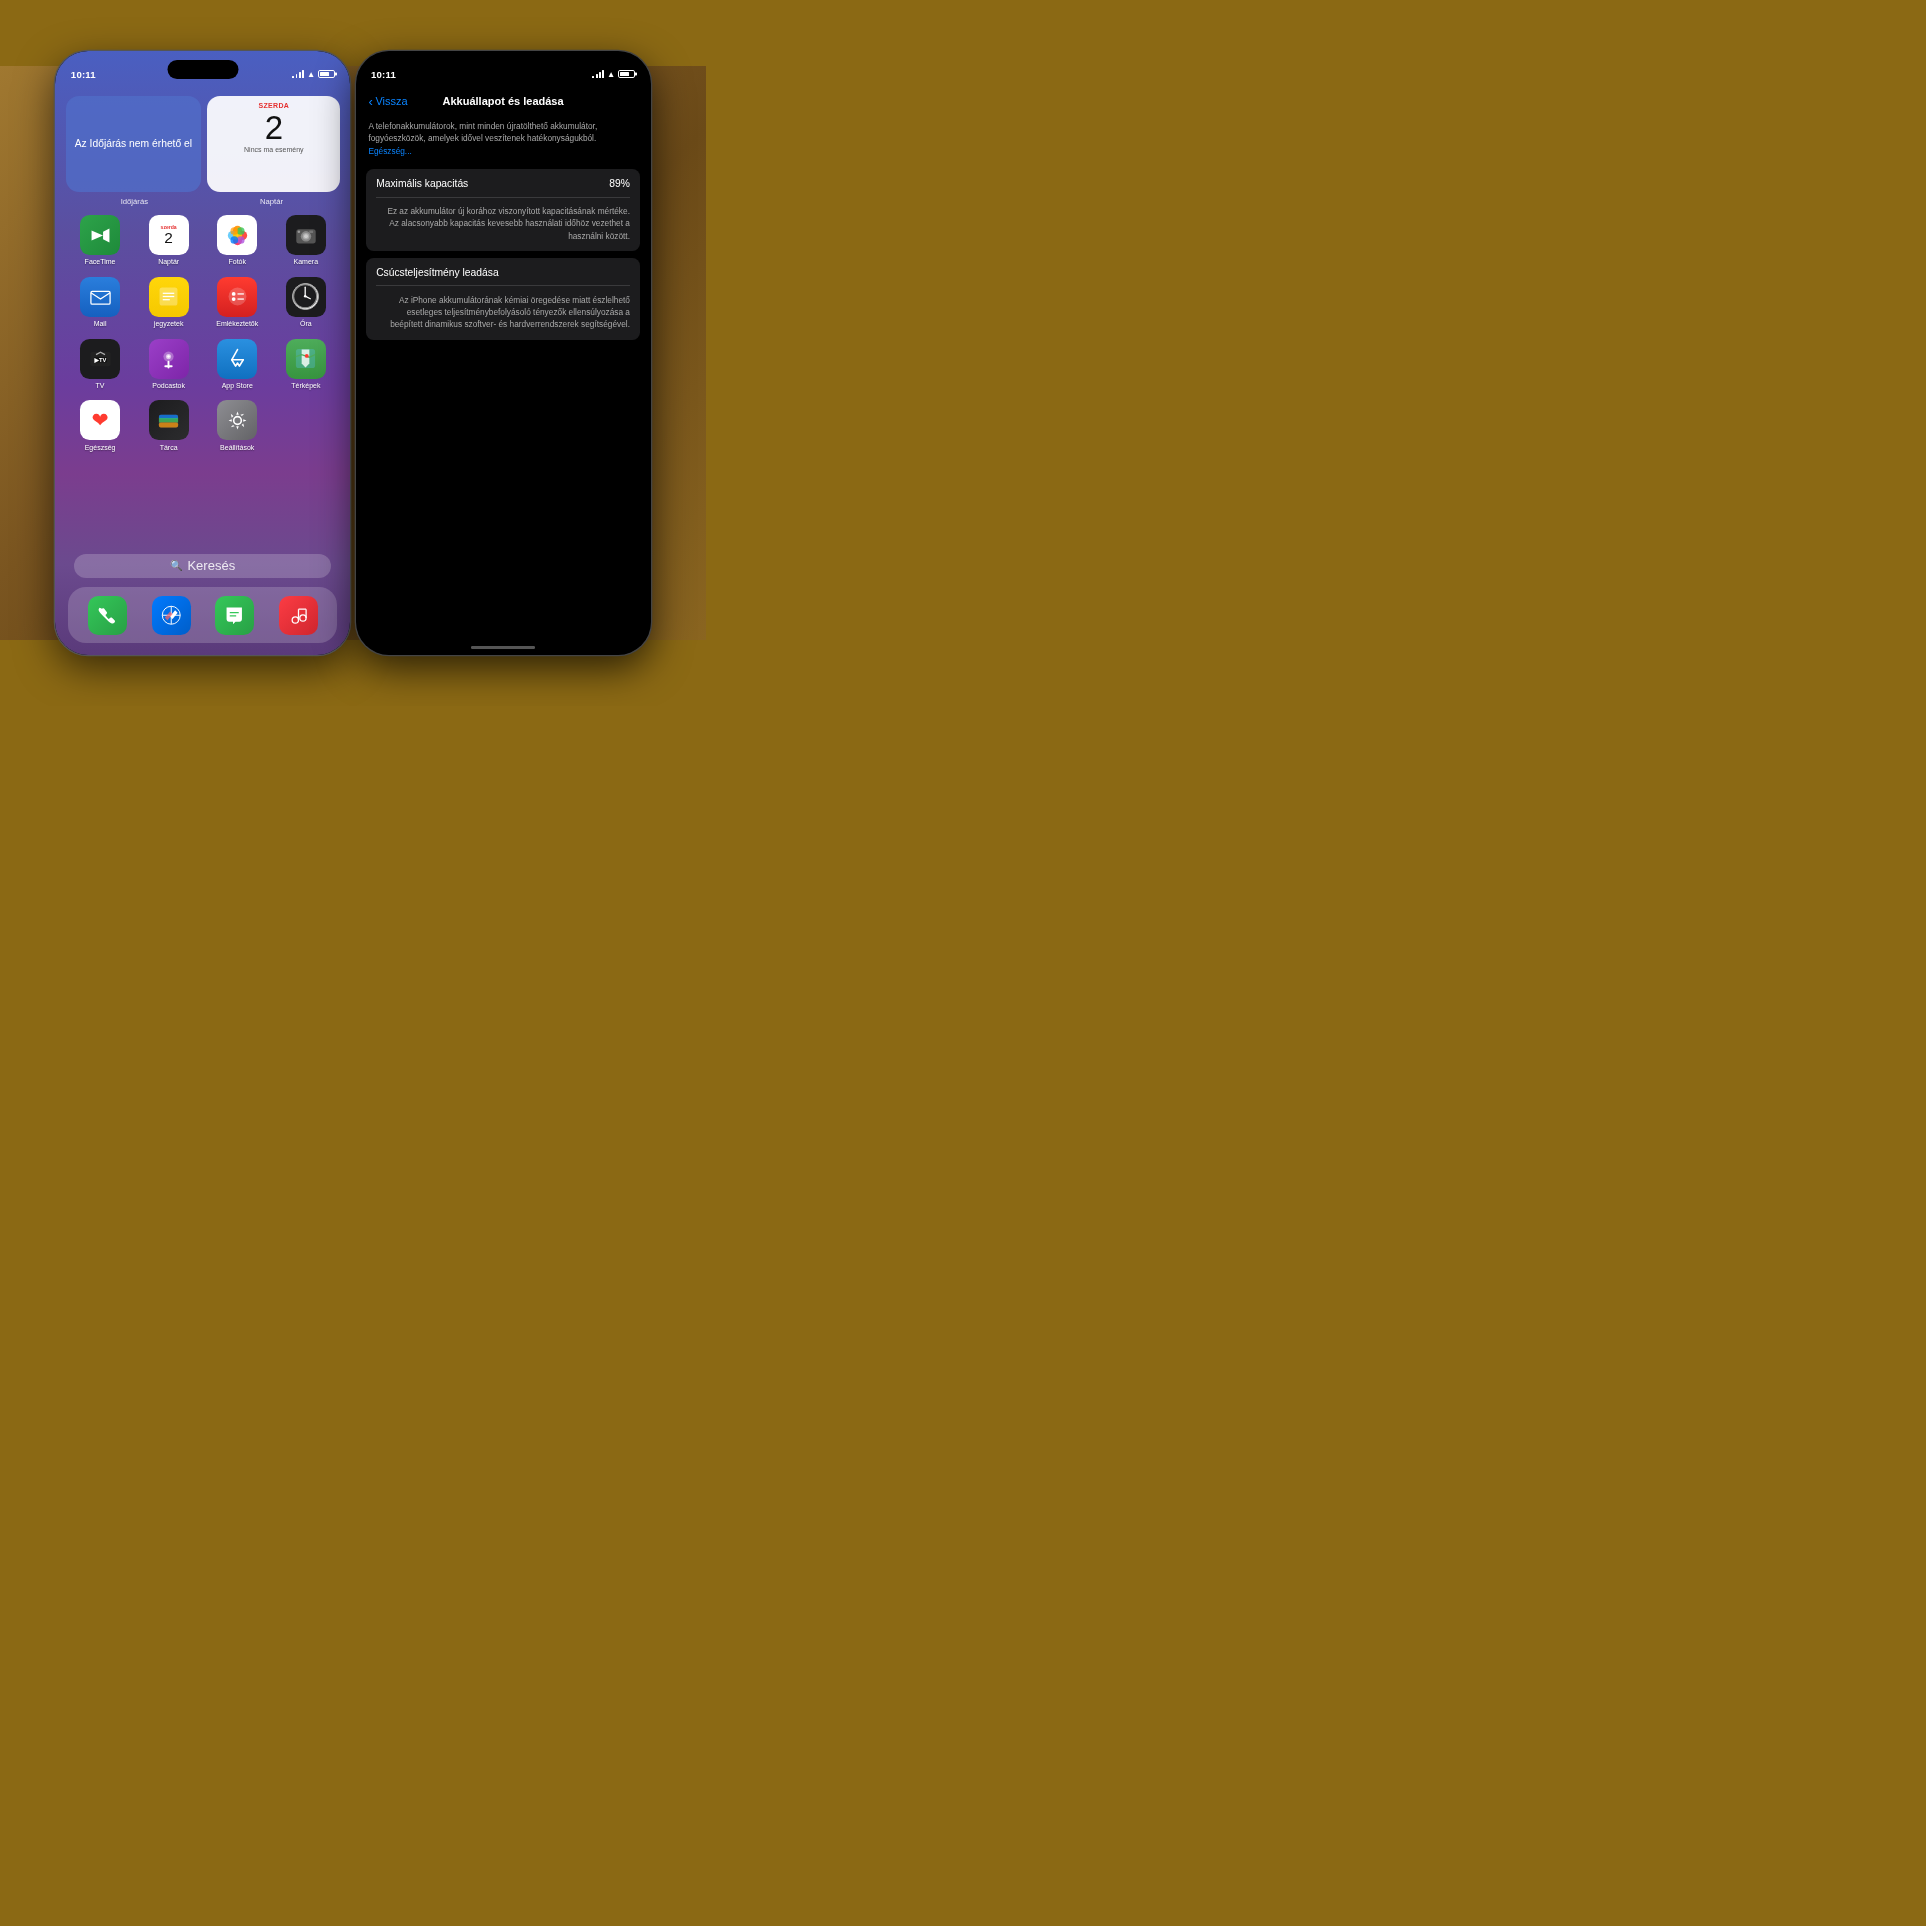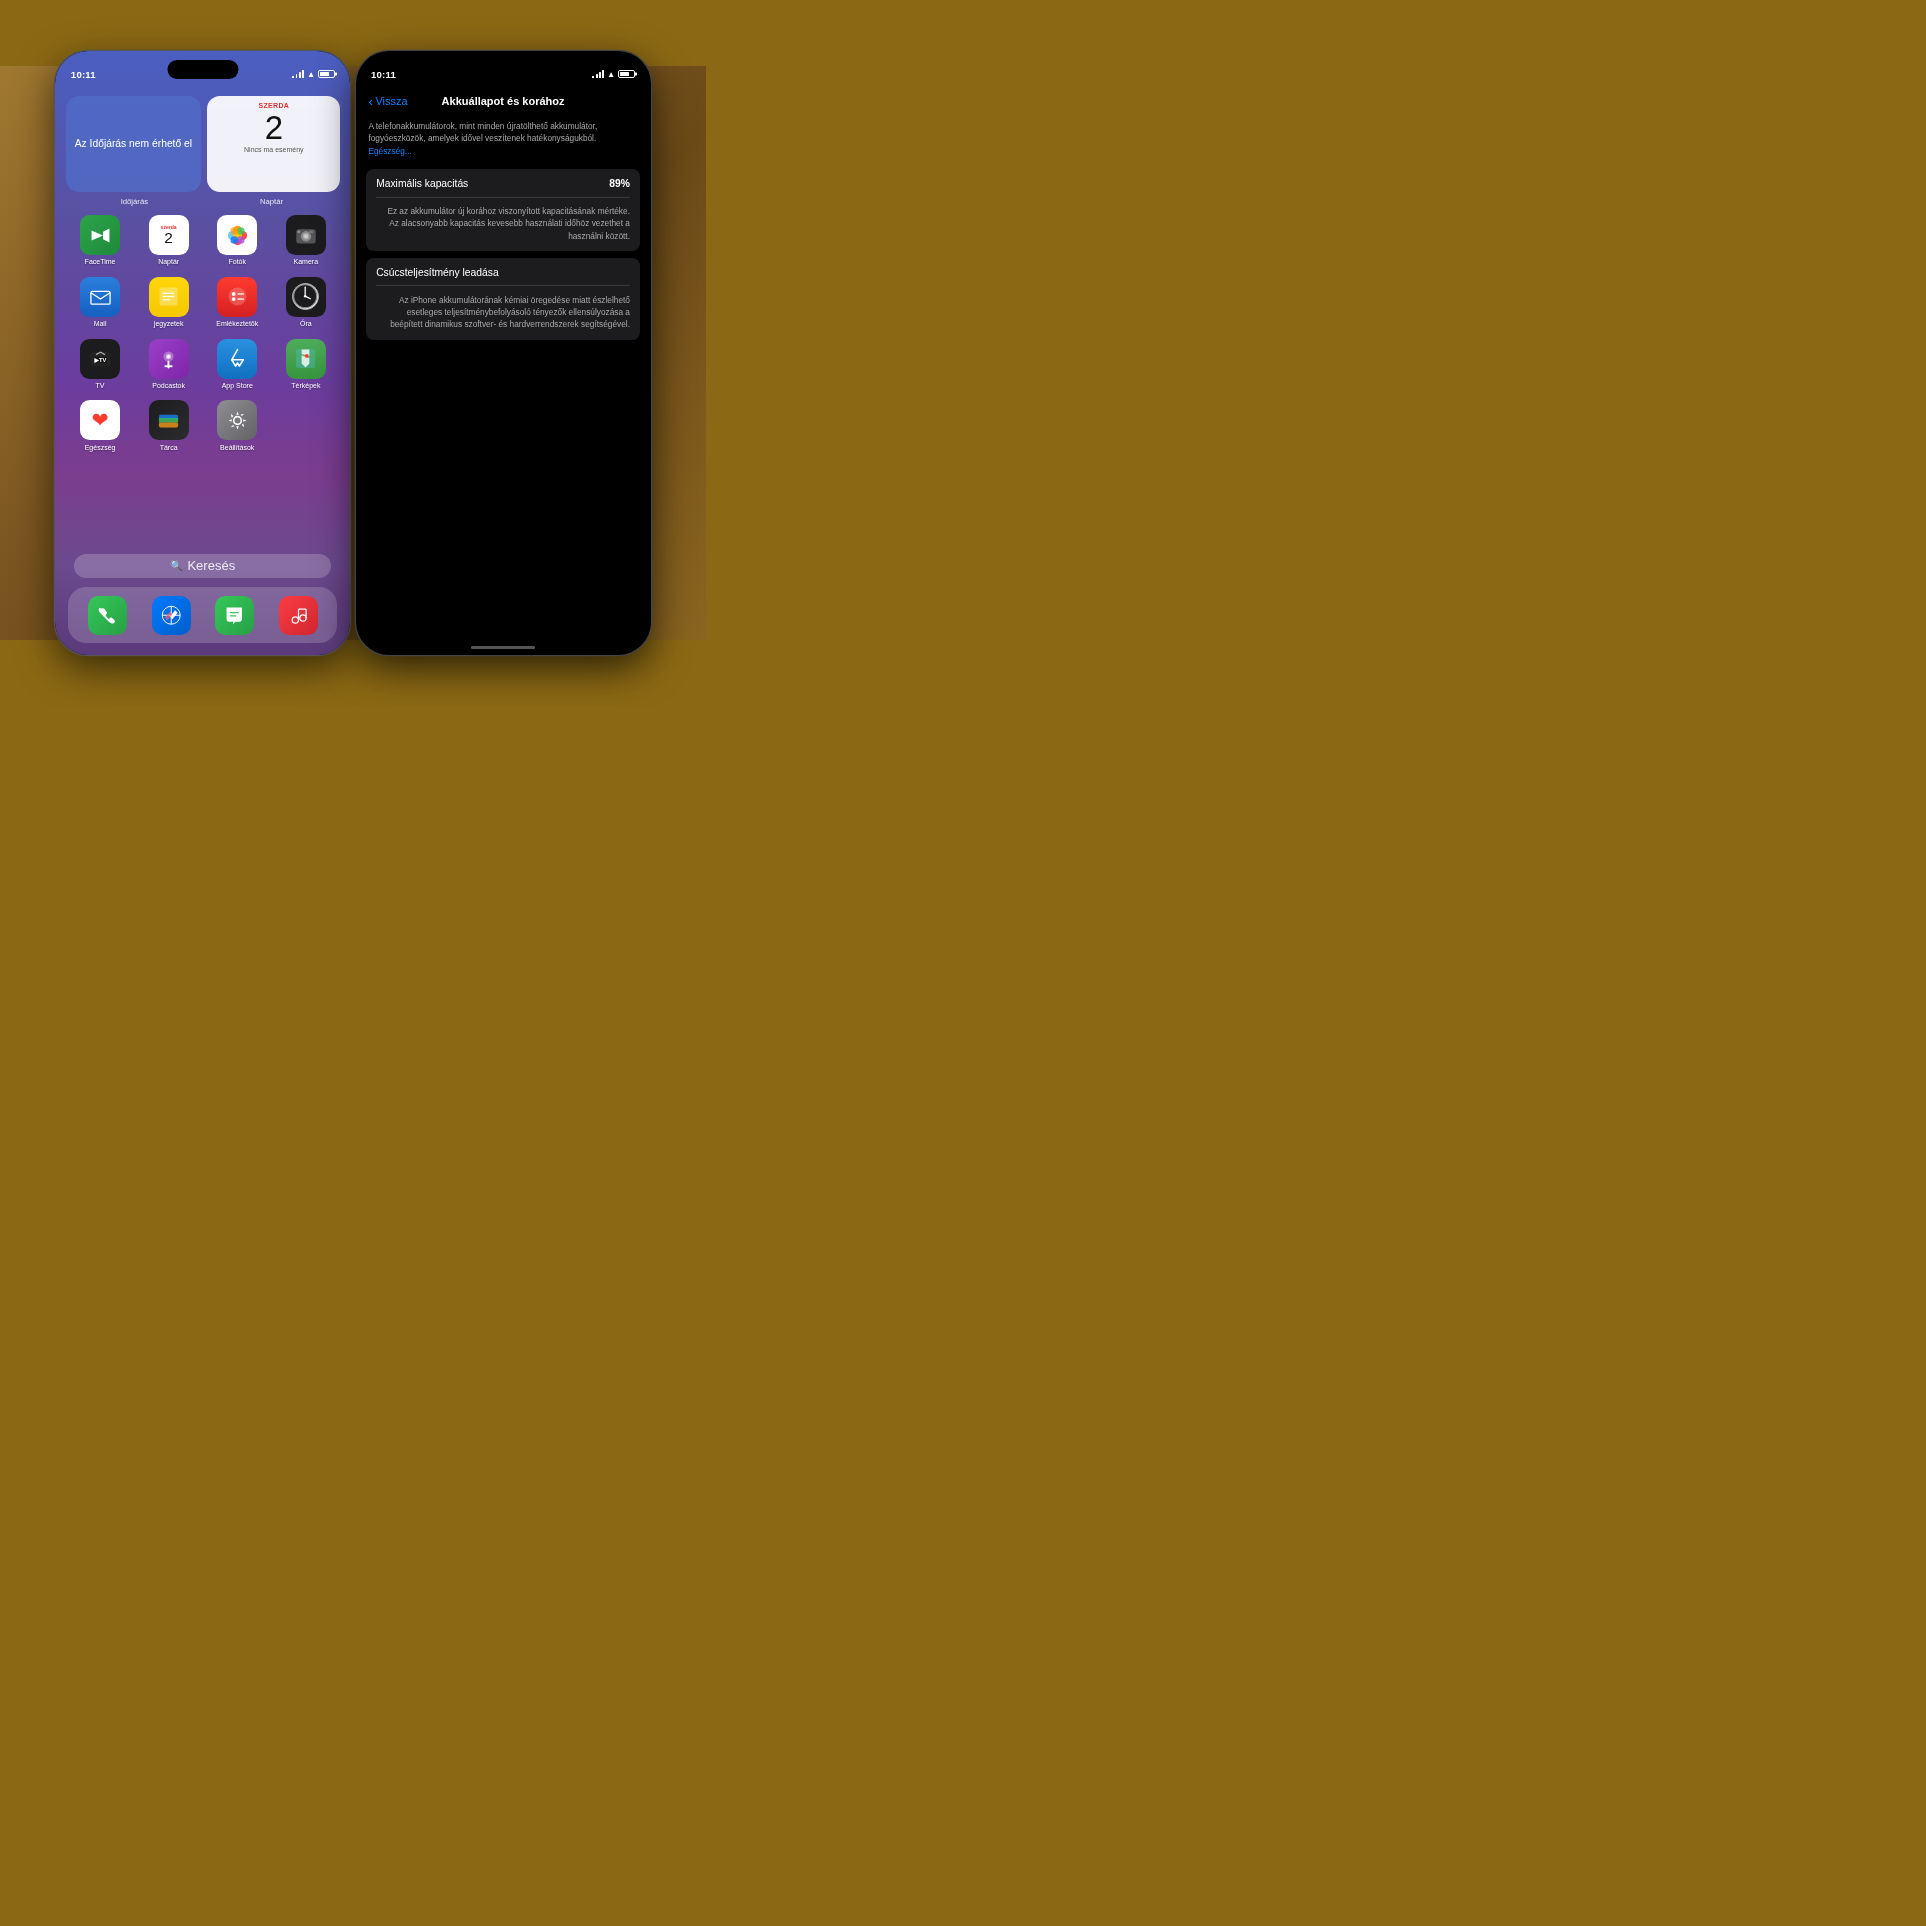--- a/index.html
+++ b/index.html
@@ -412,21 +412,21 @@
 
     .card-title {
       color: #fff;
       font-size: 10.3px;
       font-weight: 400;
     }
 
     .card-value {
       color: #fff;
       font-size: 10.3px;
-      font-weight: 700;
+      font-weight: 400;
     }
 
     .card-divider {
       height: 0.6px;
       background: #3a3a3c;
       margin: 0 10.3px;
     }
 
     .card-description {
       padding: 7.7px 10.3px 9px;
@@ -839,21 +839,21 @@
             <div class="battery-fill"></div>
           </div>
         </div>
       </div>
 
       <div class="nav-bar">
         <div class="back-button">
           <span class="back-chevron">‹</span>
           <span>Vissza</span>
         </div>
-        <span class="nav-title">Akkuállapot és korához</span>
+        <span class="nav-title">Akkuállapot és leadása</span>
       </div>
 
       <div class="settings-content">
 
         <p class="info-text">
           A telefonakkumulátorok, mint minden újratölthető akkumulátor, fogyóeszközök, amelyek idővel veszítenek hatékonyságukból. <span class="info-link">Egészség...</span>
         </p>
 
         <div class="settings-card">
           <div class="settings-card-header">

